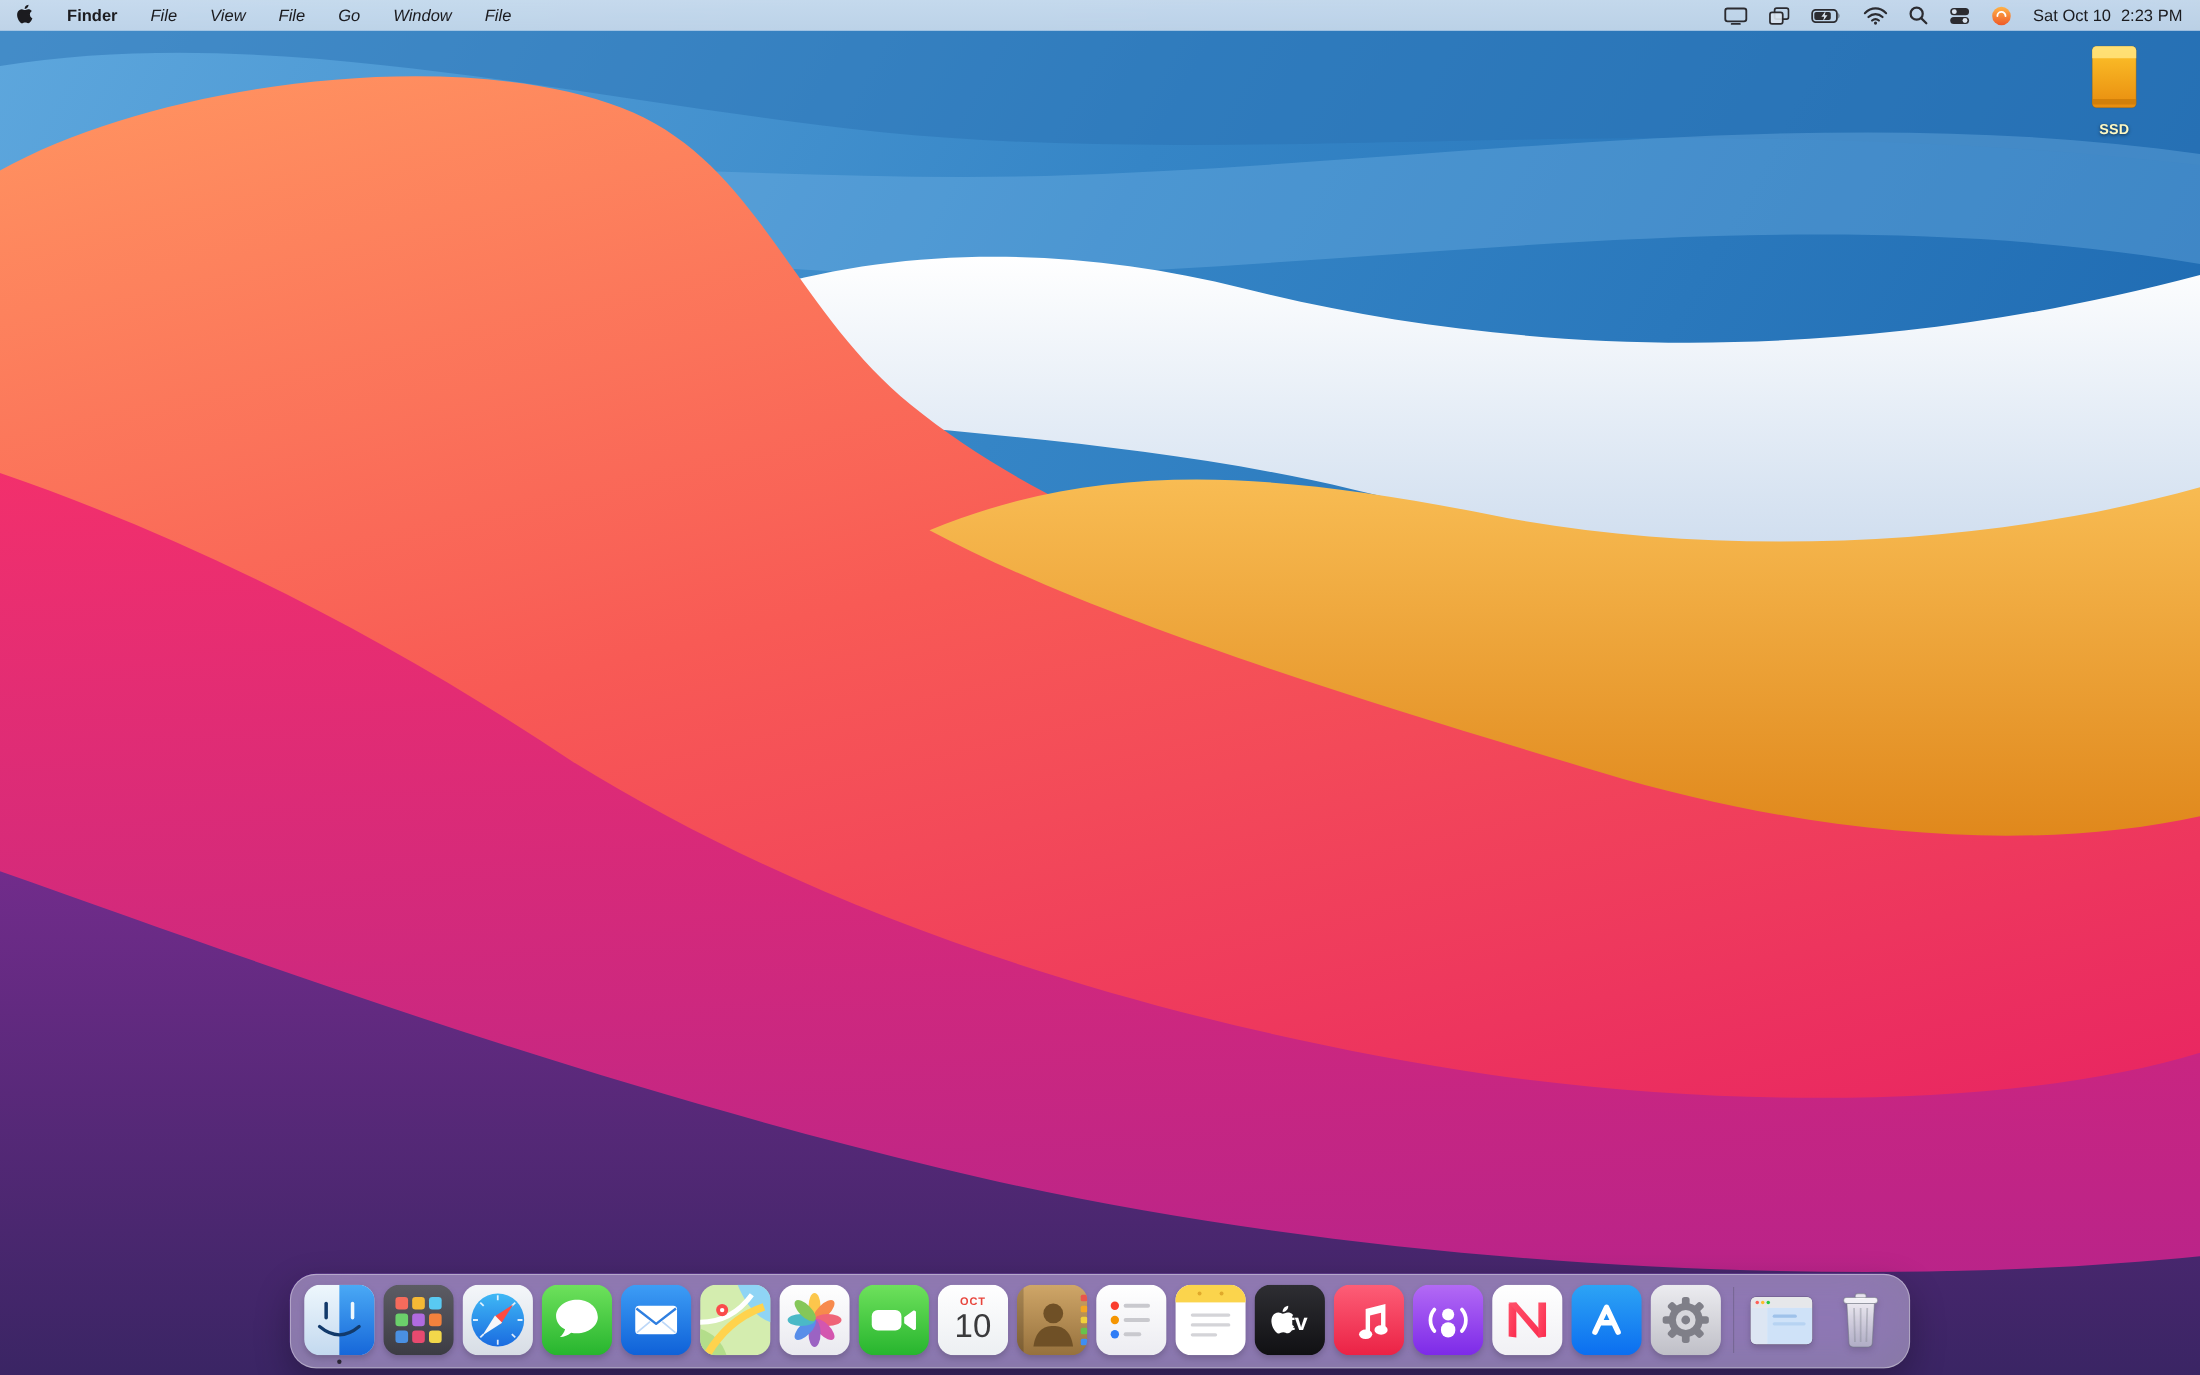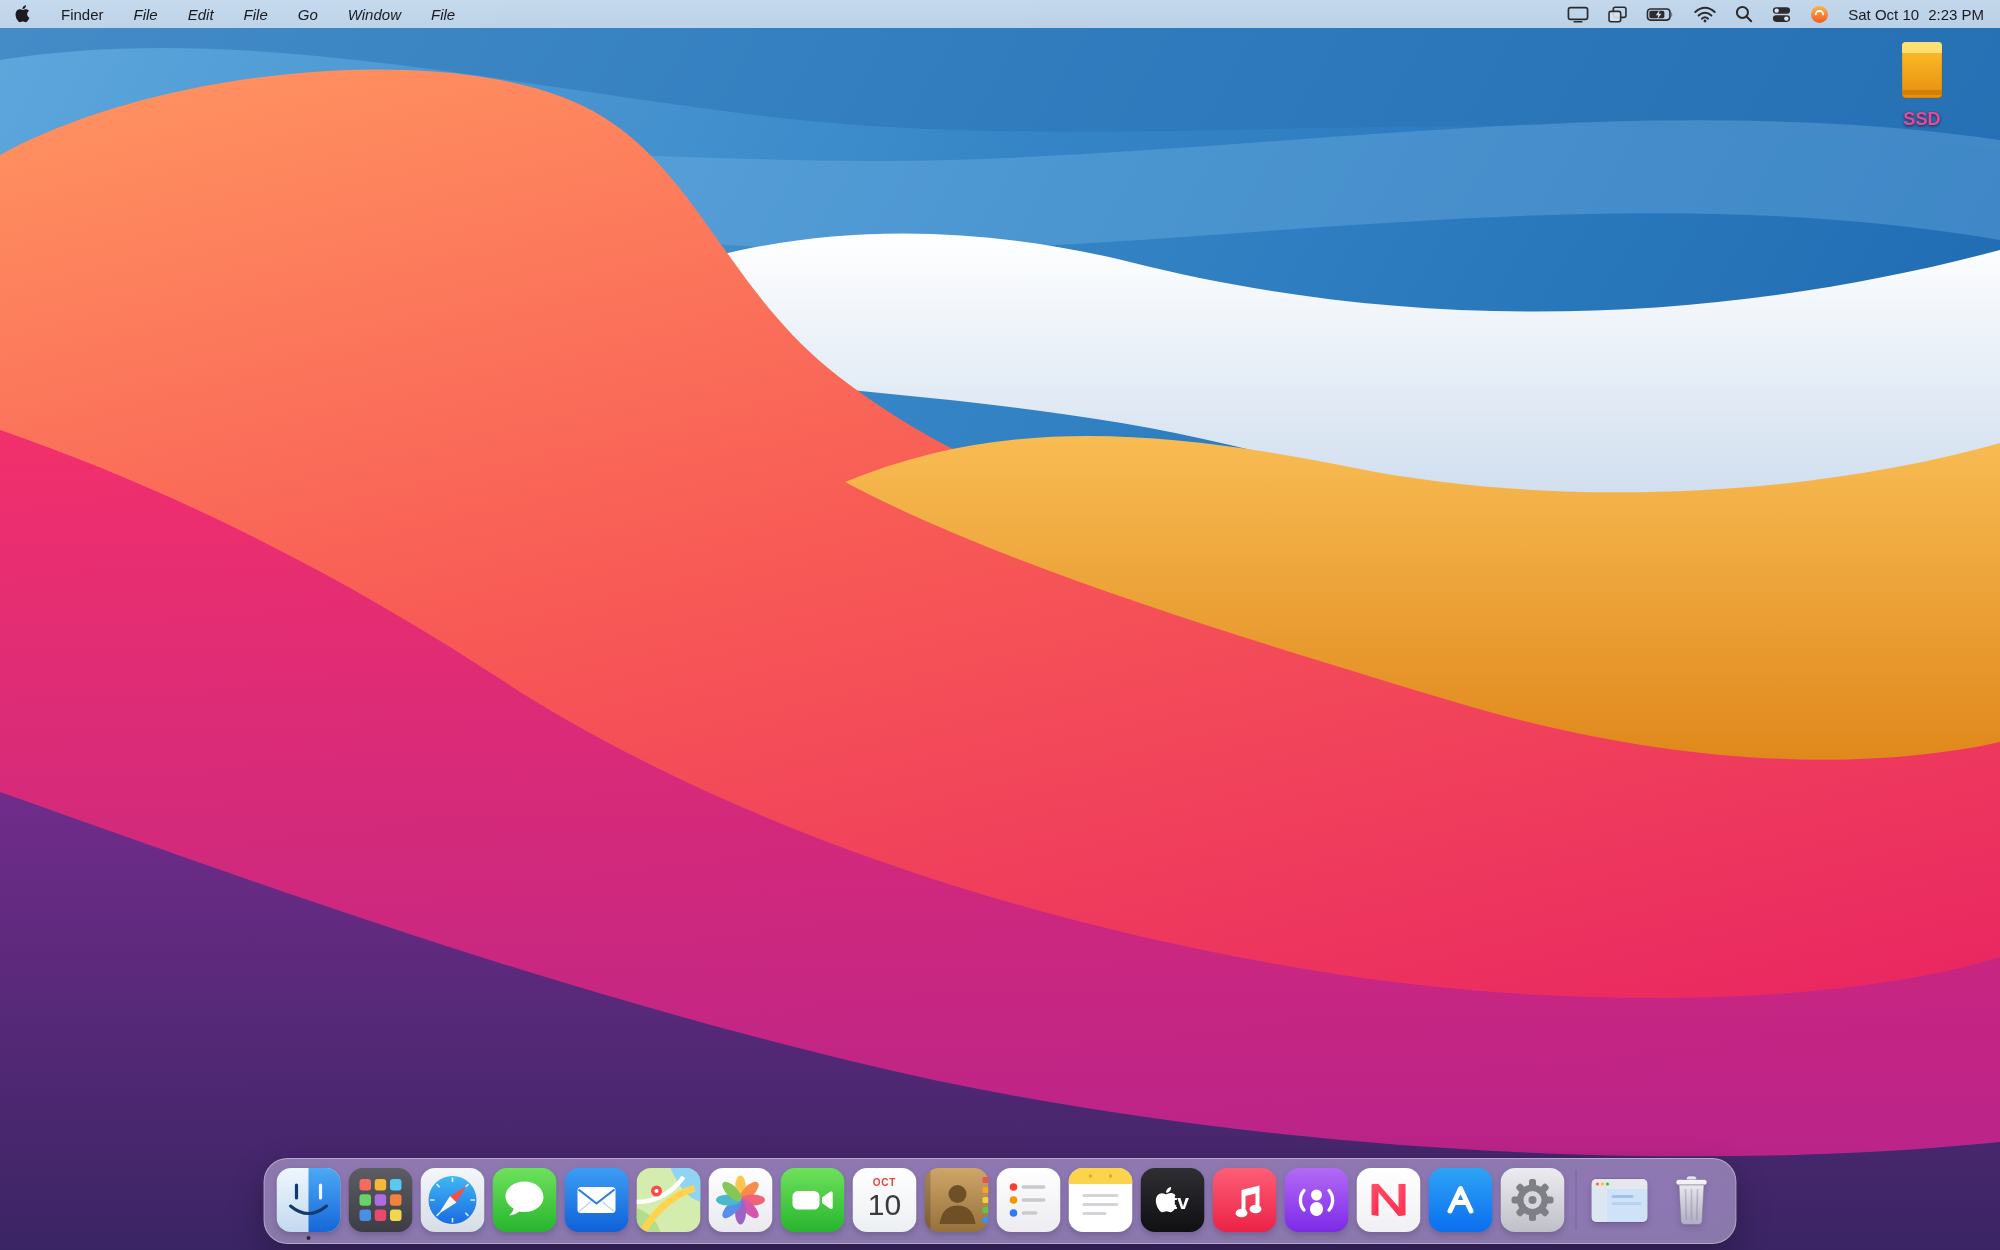--- a/index.html
+++ b/index.html
@@ -7,31 +7,31 @@
   .wallpaper{position:absolute;inset:0;width:100%;height:100%;display:block;}
 
   
   .menubar{position:absolute;top:0;left:0;right:0;height:28px;z-index:10;
     display:flex;align-items:center;justify-content:space-between;
     padding:0 16px 0 14px;box-sizing:border-box;
     background:linear-gradient(rgba(219,229,240,0.88),rgba(209,221,234,0.88));
     backdrop-filter:blur(24px) saturate(1.6);color:#1b1b1f;font-size:15px;}
   .mb-left{display:flex;align-items:center;gap:30px;}
   .mb-apple{display:flex;align-items:center;}
-  .mb-app{font-weight:400;text-align:center;}
+  .mb-app{font-weight:700;text-align:center;}
   .mb-item{font-weight:400;cursor:default;font-style:italic;}
   .mb-right{display:flex;align-items:center;gap:19px;}
   .mb-ic{display:flex;align-items:center;}
   .mb-ic svg{display:block;}
   .mb-clock{display:flex;gap:9px;font-size:15px;white-space:nowrap;}
 
   
   .desktop-icon{position:absolute;top:40px;right:42px;width:72px;z-index:5;
     display:flex;flex-direction:column;align-items:center;cursor:default;}
-  .desktop-icon .di-label{margin-top:3px;font-size:18px;font-weight:700;color:#ec4899;
+  .desktop-icon .di-label{margin-top:3px;font-size:13px;font-weight:700;color:#fef9c3;
     text-shadow:0 1px 3px rgba(0,0,0,0.65);letter-spacing:.2px;}
 
   
   .dock{position:absolute;bottom:6px;left:50%;transform:translateX(-50%);z-index:10;
     display:flex;align-items:center;gap:8px;padding:9px 12px 11px 12px;
     background:rgba(238,241,245,0.42);border:1px solid rgba(255,255,255,0.35);
     border-radius:24px;backdrop-filter:blur(30px) saturate(1.6);
     box-shadow:0 12px 32px rgba(0,0,0,0.28);}
   .dock-item{position:relative;width:64px;height:64px;flex:0 0 auto;cursor:pointer;}
   .dock-item svg{display:block;width:64px;height:64px;filter:drop-shadow(0 3px 3px rgba(0,0,0,0.18));}
@@ -87,21 +87,21 @@
     <div class="mb-left">
       <span class="mb-apple">
         <span>
           <svg width="17" height="20" viewBox="0 0 24 26" fill="#1b1b1f">
             <path d="M12.152 8.896c-.948 0-2.415-1.078-3.96-1.04-2.04.027-3.91 1.183-4.961 3.014-2.117 3.675-.546 9.103 1.519 12.09 1.013 1.454 2.208 3.09 3.792 3.03 1.52-.065 2.09-.987 3.935-.987 1.831 0 2.35.987 3.96.948 1.637-.026 2.676-1.48 3.676-2.948 1.156-1.688 1.636-3.325 1.662-3.415-.039-.013-3.182-1.221-3.22-4.857-.026-3.04 2.48-4.494 2.597-4.559-1.429-2.09-3.623-2.324-4.39-2.376-2-.156-3.675 1.09-4.61 1.09zM15.53 5.83c.843-1.012 1.4-2.427 1.245-3.83-1.207.052-2.662.805-3.532 1.818-.78.896-1.454 2.338-1.273 3.714 1.338.104 2.715-.688 3.559-1.701"></path>
           </svg>
         </span>
       </span>
       <span class="mb-app">Finder</span>
       <span class="mb-item">File</span>
-      <span class="mb-item">Edit</span>
+      <span class="mb-item">View</span>
       <span class="mb-item">File</span>
       <span class="mb-item">Go</span>
       <span class="mb-item">Window</span>
       <span class="mb-item">File</span>
     </div>
     <div class="mb-right">
       <span class="mb-ic">
         <svg width="22" height="17" viewBox="0 0 20 16" fill="none" stroke="#2b2b30" stroke-width="1.6" stroke-linecap="round">
           <rect x="1" y="1.6" width="18" height="11" rx="2"></rect>
             <line x1="6.5" y1="14.8" x2="13.5" y2="14.8"></line>

